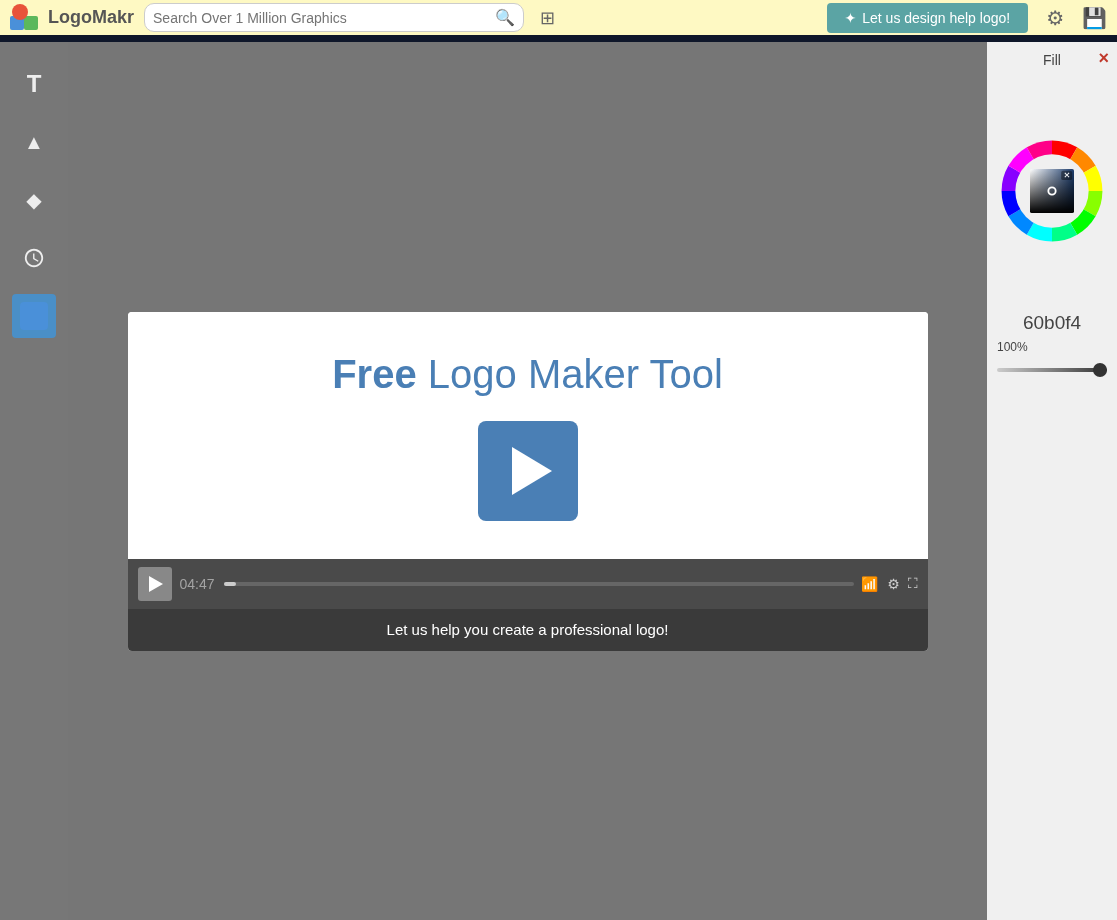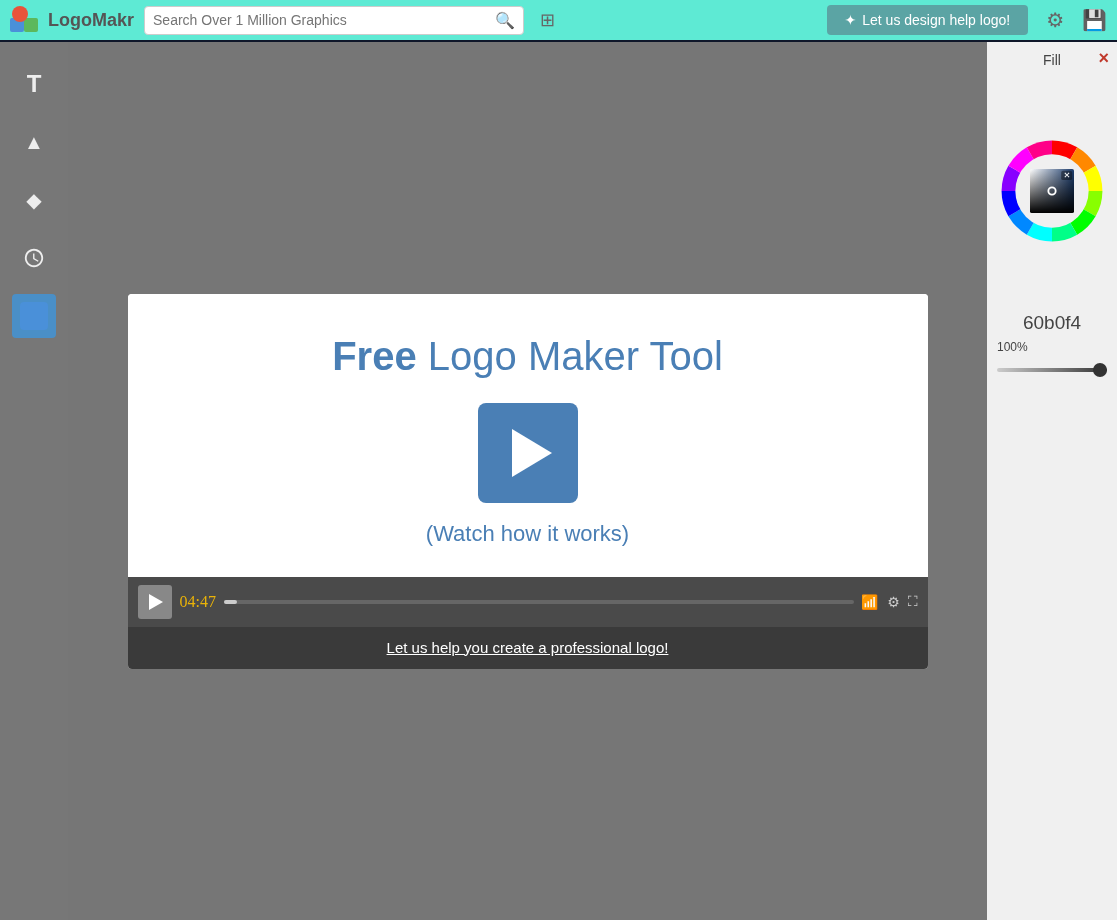--- a/index.html
+++ b/index.html
@@ -1,31 +1,31 @@
 <!DOCTYPE html>
 <html><head>
   <meta charset="utf-8">
   <style>
     * { box-sizing: border-box; margin: 0; padding: 0; }
     body { width: 1117px; height: 920px; overflow: hidden; font-family: Arial, sans-serif; background: #888; }
 
     
     #topbar {
       display: flex; align-items: center;
-      height: 42px; background: #5eead4;
-      border-bottom: 2px solid #0f172a;
+      height: 42px; background: #fef9c3;
+      border-bottom: 7px solid #0f172a;
       padding: 0 10px; gap: 10px; position: relative; z-index: 10;
     }
     #logo-area { display: flex; align-items: center; gap: 6px; cursor: pointer; }
     #logo-icon { width: 32px; height: 32px; }
     #logo-text { font-size: 18px; font-weight: bold; color: #555; }
     #search-box {
       flex: 1; max-width: 380px;
       display: flex; align-items: center;
-      border: 1px solid #ccc; border-radius: 4px;
+      border: 1px solid #ccc; border-radius: 10px;
       padding: 4px 8px; background: #fff;
     }
     #search-input {
       border: none; outline: none; font-size: 14px; color: #999; width: 100%;
     }
     #search-icon-btn { color: #999; cursor: pointer; font-size: 16px; margin-left: 4px; }
     #grid-icon-btn { color: #666; font-size: 18px; cursor: pointer; margin-left: 6px; }
     #design-btn {
       background: #5ba4a4; color: #fff;
       border: none; border-radius: 4px;
@@ -139,37 +139,37 @@
       border: none; border-radius: 3px; cursor: pointer;
       display: flex; align-items: center; justify-content: center;
     }
     #vplay-triangle {
       width: 0; height: 0;
       border-top: 8px solid transparent;
       border-bottom: 8px solid transparent;
       border-left: 14px solid #fff;
       margin-left: 2px;
     }
-    #vtime { color: #eab308; font-size: 16px; min-width: 36px; font-family: Liberation Serif, serif; }
+    #vtime { color: #a3a3a3; font-size: 14px; min-width: 36px; }
     #vprogress {
       flex: 1; height: 4px; background: #666; border-radius: 2px; position: relative;
     }
     #vprogress-fill { width: 2%; height: 100%; background: #ccc; border-radius: 2px; }
     #vsignal { color: #adf; font-size: 14px; }
     #vgear { color: #ccc; font-size: 14px; cursor: pointer; }
     #vfull { color: #ccc; font-size: 14px; cursor: pointer; }
 
     
     #modal-footer {
       background: #3a3a3a;
       padding: 12px;
       text-align: center;
     }
     #footer-link {
-      color: #fff; font-size: 15px; text-decoration: underline; cursor: pointer;
+      color: #fff; font-size: 15px; cursor: pointer;
     }
 
     
     .color-wheel-svg { position: absolute; top: 0; left: 0; }
   </style>
 </head>
 <body>
 
 <div id="topbar">
   <div id="logo-area">
@@ -224,21 +224,20 @@
 
     <div id="modal-overlay">
       <div id="modal">
         <div id="modal-content">
           <div id="modal-title">
             <span class="bold">Free</span><span class="normal"> Logo Maker Tool</span>
           </div>
           <div id="play-btn-container">
             <div id="play-triangle"></div>
           </div>
-          <div id="watch-text">(Watch how it works)</div>
         </div>
 
         <div id="video-bar">
           <button id="vplay-btn">
             <div id="vplay-triangle"></div>
           </button>
           <span id="vtime">04:47</span>
           <div id="vprogress">
             <div id="vprogress-fill"></div>
           </div>

